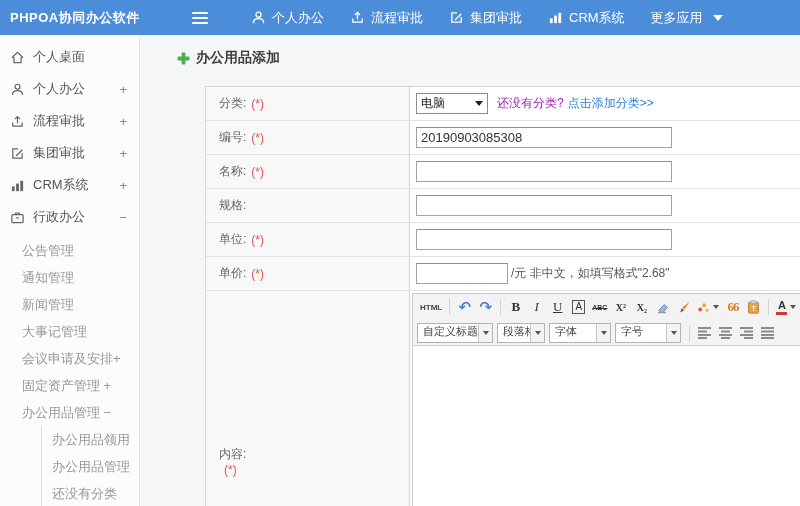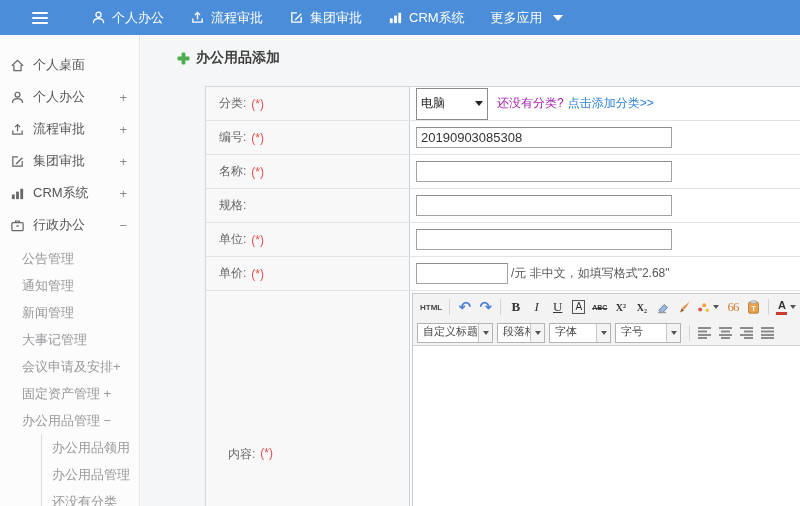--- a/index.html
+++ b/index.html
@@ -20,21 +20,21 @@
     height:35px; font-size:13px; cursor:pointer; white-space:nowrap; }
   .topnav-item svg { display:block; }
   .caret-white { width:0; height:0; border-left:5px solid transparent;
     border-right:5px solid transparent; border-top:6px solid #fff; margin-left:4px; }
 
   
   .sidebar { position:absolute; left:0; top:35px; width:140px; height:471px;
     background:#fcfcfc; border-right:1px solid #e3e3e3; }
   .side-item { height:32px; display:flex; align-items:center; gap:8px;
     padding:0 12px 0 10px; font-size:13px; color:#555; cursor:pointer; }
-  .side-item:first-child { margin-top:14px; }
+  .side-item:first-child { margin-top:6px; }
   .side-item svg { flex:0 0 auto; }
   .side-item .lbl { flex:1; white-space:nowrap; }
   .side-item .exp { color:#8a8a8a; font-size:13px; }
   .side-sub { margin-top:4px; }
   .side-sub .sub-item { height:27px; display:flex; align-items:center;
     padding-left:22px; font-size:13px; color:#97989b; cursor:pointer; white-space:nowrap; }
   .side-third { margin-left:41px; border-left:1px solid #dadada; }
   .side-third .sub-item { padding-left:10px; }
 
   
@@ -46,31 +46,31 @@
   
   .form-table { position:absolute; left:64px; top:51px; width:680px;
     border:1px solid #d6d6d6; background:#fff; }
   .frow { display:flex; height:34px; border-bottom:1px solid #e3e3e3; }
   .frow.tall { height:300px; border-bottom:none; }
   .fl { width:204px; background:#f8f8f8; border-right:1px solid #c3d6e5;
     display:flex; align-items:center; padding-left:13px; font-size:12px;
     color:#666; flex:0 0 auto; position:relative; }
   .fl .req { color:#e25050; margin-left:5px; }
   .fl.tall-label { align-items:flex-start; }
-  .fl.tall-label .label-pos { position:absolute; left:22px; top:155px;
-    display:flex; }
+  .fl.tall-label .label-pos { position:absolute; left:13px; top:155px;
+    display:flex;flex-direction:column; }
   .fv { flex:1; display:flex; align-items:center; padding-left:6px; font-size:12px;
     color:#555; min-width:0; }
   .txt-input { height:21px; width:256px; border:1px solid #a3a3a3;
     border-top-color:#8e8e8e; font-size:13px; color:#333; padding:0 4px;
     background:#fff; outline:none; }
   .txt-input.short { width:92px; }
   .fake-select { width:72px; height:21px; border:1px solid #8b8b8b; background:#fff;
     display:flex; align-items:center; font-size:12px; color:#222;
-    padding:15px 4px; cursor:pointer; }
+    padding:4px 4px; cursor:pointer; }
   .fake-select .sel-lbl { flex:1; }
   .caret-black { width:0; height:0; border-left:4px solid transparent;
     border-right:4px solid transparent; border-top:5px solid #222; }
   .hint { margin-left:9px; color:#a21caf; }
   .add-link { margin-left:4px; color:#2a7fd4; cursor:pointer; text-decoration:none; }
   .suffix { margin-left:3px; color:#555; }
 
   
   .editor { margin:2px; border:1px solid #c9c9c9; width:600px; height:294px;
     display:flex; flex-direction:column; background:#fff; align-self:flex-start; }
@@ -84,21 +84,21 @@
   .sep { width:1px; height:16px; background:#d3d3d3; margin:0 4px; flex:0 0 auto; }
   .g-src { font-size:8px; font-weight:bold; color:#444; letter-spacing:0; }
   .g-undo { color:#4a7fd4; font-size:15px; font-weight:bold; }
   .g-b { font-weight:bold; font-family:"Liberation Serif","DejaVu Serif",serif; font-size:13px; }
   .g-i { font-style:italic; font-family:"Liberation Serif","DejaVu Serif",serif; font-size:13px; }
   .g-u { text-decoration:underline; font-family:"Liberation Serif","DejaVu Serif",serif; font-size:13px; }
   .g-boxa { border:1px solid #555; font-size:10px; padding:0 2px; line-height:12px; }
   .g-strike { font-size:7px; font-weight:bold; text-decoration:line-through; }
   .g-supsub { font-size:10px; font-weight:bold;
     font-family:"Liberation Serif","DejaVu Serif",serif; }
-  .g-quote { color:#cf7f2e; font-weight:normal; font-size:13px;
+  .g-quote { color:#cf7f2e; font-weight:bold; font-size:13px;
     font-family:"Liberation Serif","DejaVu Serif",serif; letter-spacing:-1px; }
   .g-fc { font-weight:bold; font-size:11px; display:flex; flex-direction:column;
     align-items:center; line-height:11px; }
   .g-fc .bar { width:11px; height:3px; background:#cc3b2f; margin-top:1px; }
   .mini-caret { width:0; height:0; border-left:3px solid transparent;
     border-right:3px solid transparent; border-top:4px solid #555; margin-left:3px; }
   .dropdown { display:flex; height:20px; border:1px solid #b3b3b3; background:#fff;
     align-items:flex-start; cursor:pointer; flex:0 0 auto; margin-right:4px; }
   .dropdown .dtext { padding:0 5px; font-size:11px; color:#444; flex:1;
     white-space:nowrap; overflow:hidden; }
@@ -106,20 +106,21 @@
     display:flex; align-items:center; justify-content:center; background:#f4f4f4; }
   .w-heading { width:76px; } .w-para { width:48px; } .w-font { width:62px; } .w-size { width:66px; }
   .editor-content { flex:1; background:#fff; outline:none; }
 
   svg { display:block; }
 </style>
 </head>
 <body>
 
 <div class="topbar">
+  <div class="brand">PHPOA协同办公软件</div>
 
   <div class="menu-toggle">
     <span style="display:flex;flex-direction:column;gap:3px;">
       <i></i>
         <i></i>
         <i></i>
     </span>
   </div>
 
   <div class="topnav">

